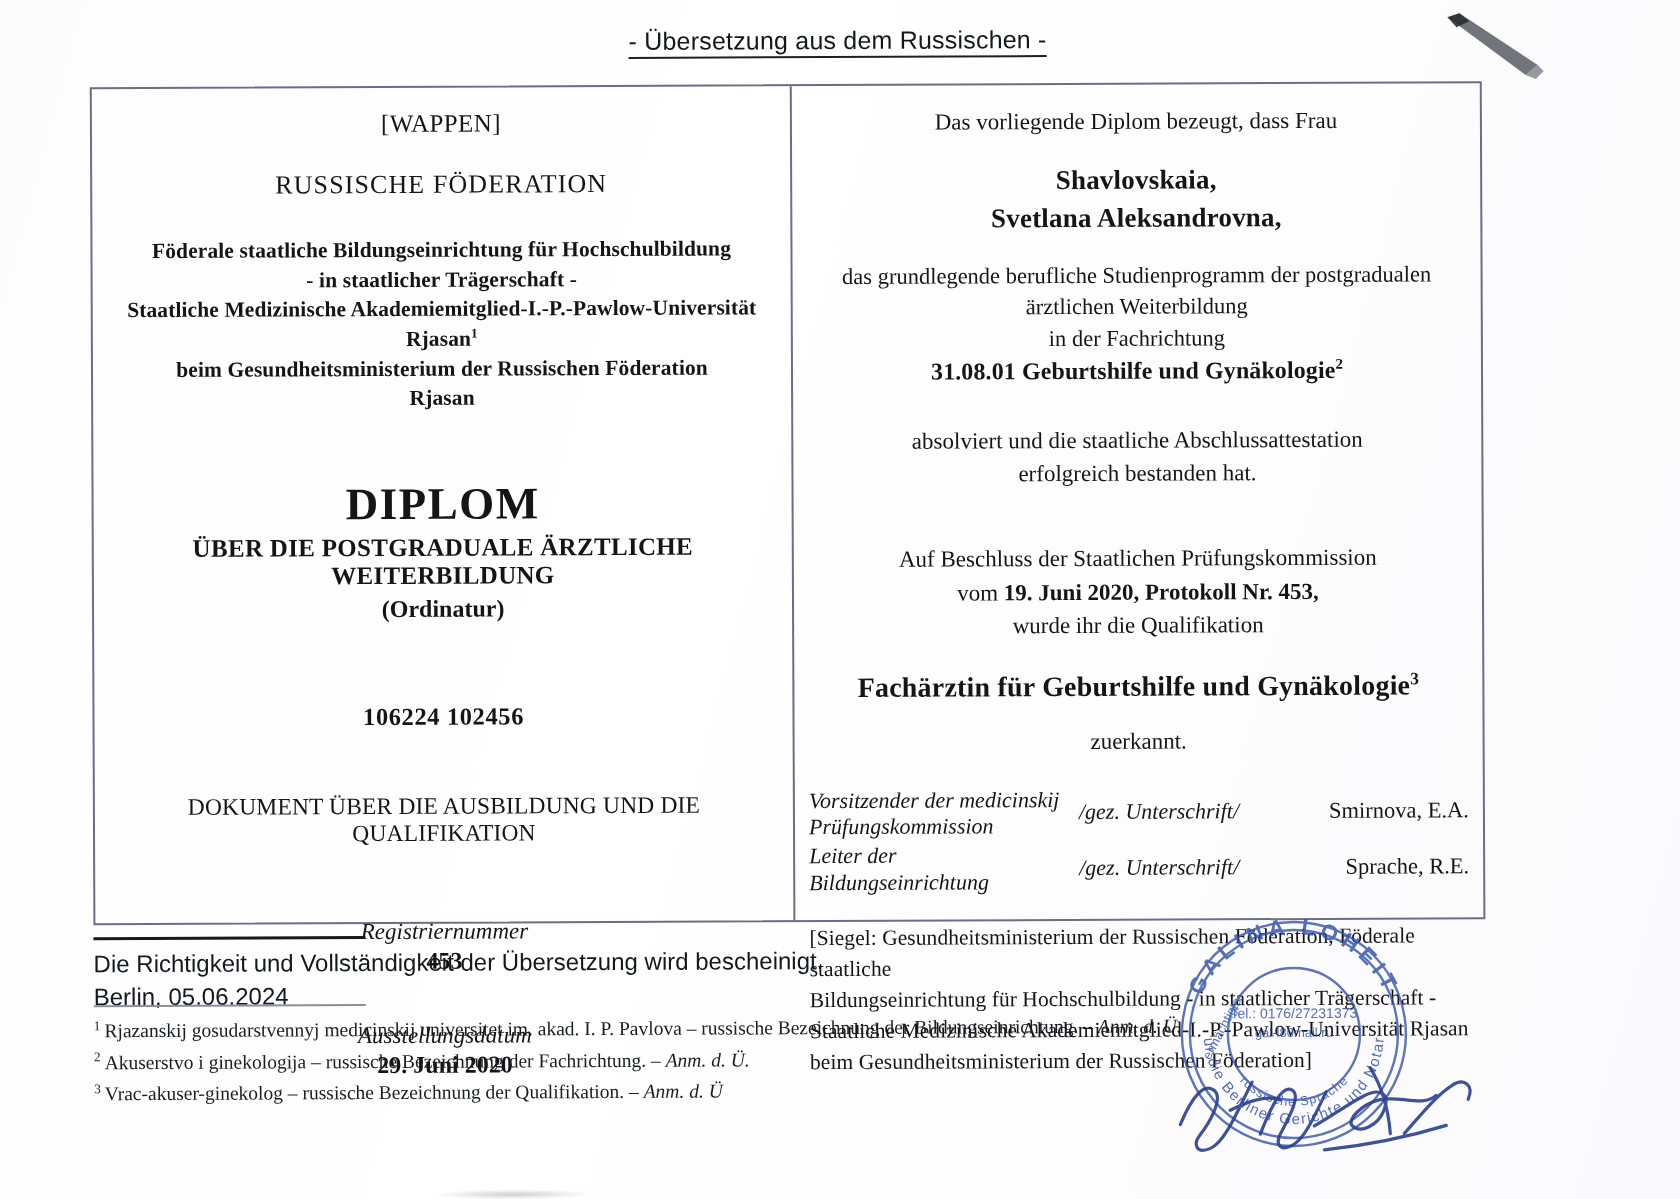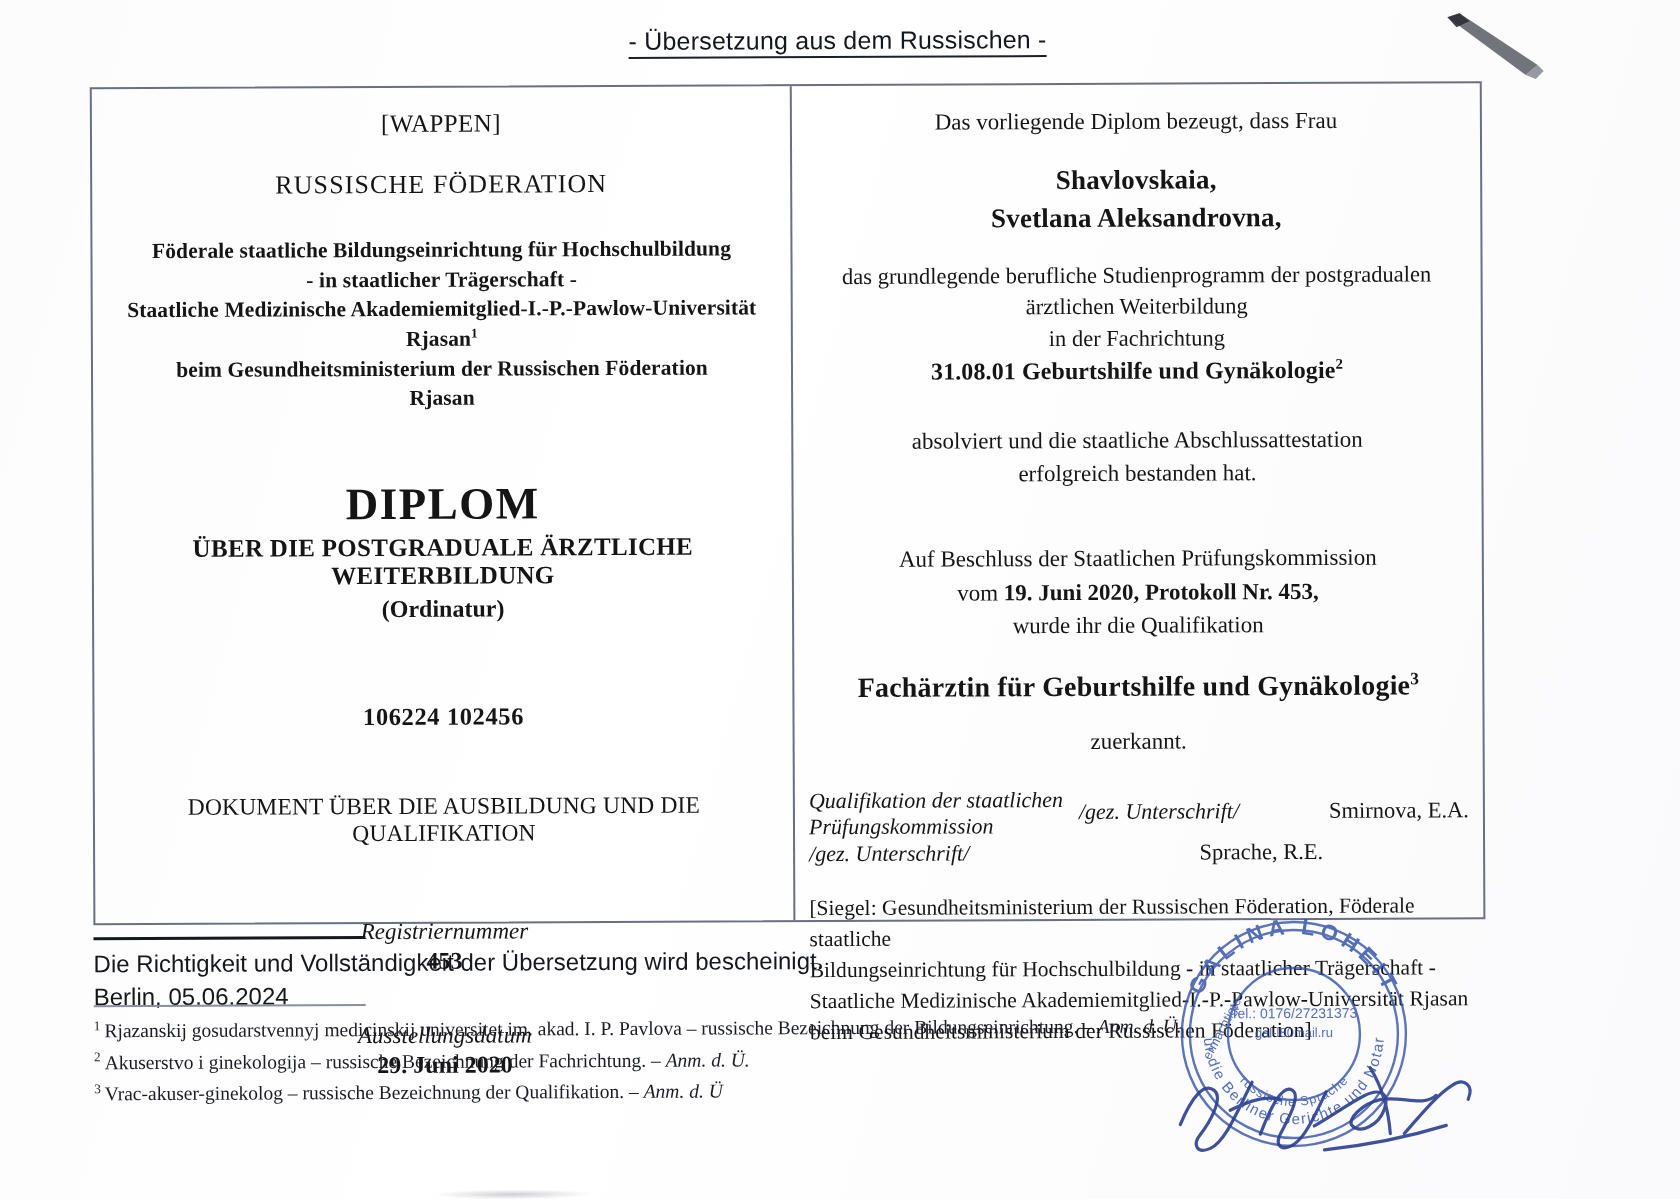--- a/index.html
+++ b/index.html
@@ -373,24 +373,25 @@
         <div>Auf Beschluss der Staatlichen Prüfungskommission</div>
         <div><span>vom </span><b>19. Juni 2020, Protokoll Nr. 453,</b></div>
         <div>wurde ihr die Qualifikation</div>
       </div>
 
       <div class="ctr r-qual"><span>Fachärztin für Geburtshilfe und Gynäkologie</span><sup>3</sup></div>
 
       <div class="ctr r-awarded">zuerkannt.</div>
 
       <div class="sig-grid">
-        <div class="sig-role">Qualifikation der staatlichen Prüfungskommission</div>
+        <div class="sig-role">Vorsitzender der medicinskij Prüfungskommission</div>
         <div class="sig-mark">/gez. Unterschrift/</div>
         <div class="sig-person">Smirnova, E.A.</div>
 
+        <div class="sig-role">Leiter der Bildungseinrichtung</div>
         <div class="sig-mark">/gez. Unterschrift/</div>
         <div class="sig-person">Sprache, R.E.</div>
       </div>
 
       <div class="seal-block">
         <div>[Siegel: Gesundheitsministerium der Russischen Föderation, Föderale staatliche</div>
         <div>Bildungseinrichtung für Hochschulbildung - in staatlicher Trägerschaft -</div>
         <div>Staatliche Medizinische Akademiemitglied-I.-P.-Pawlow-Universität Rjasan</div>
         <div>beim Gesundheitsministerium der Russischen Föderation]</div>
       </div>

